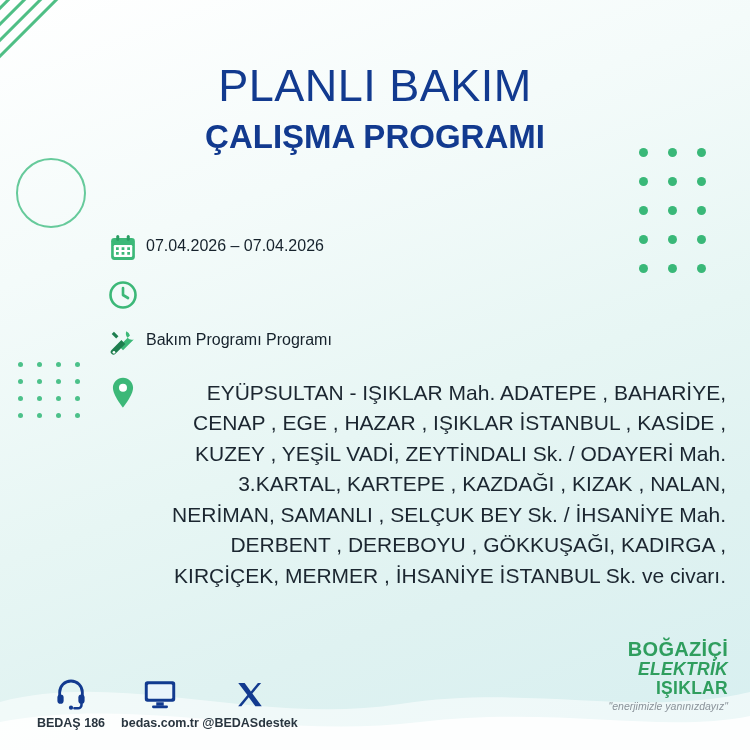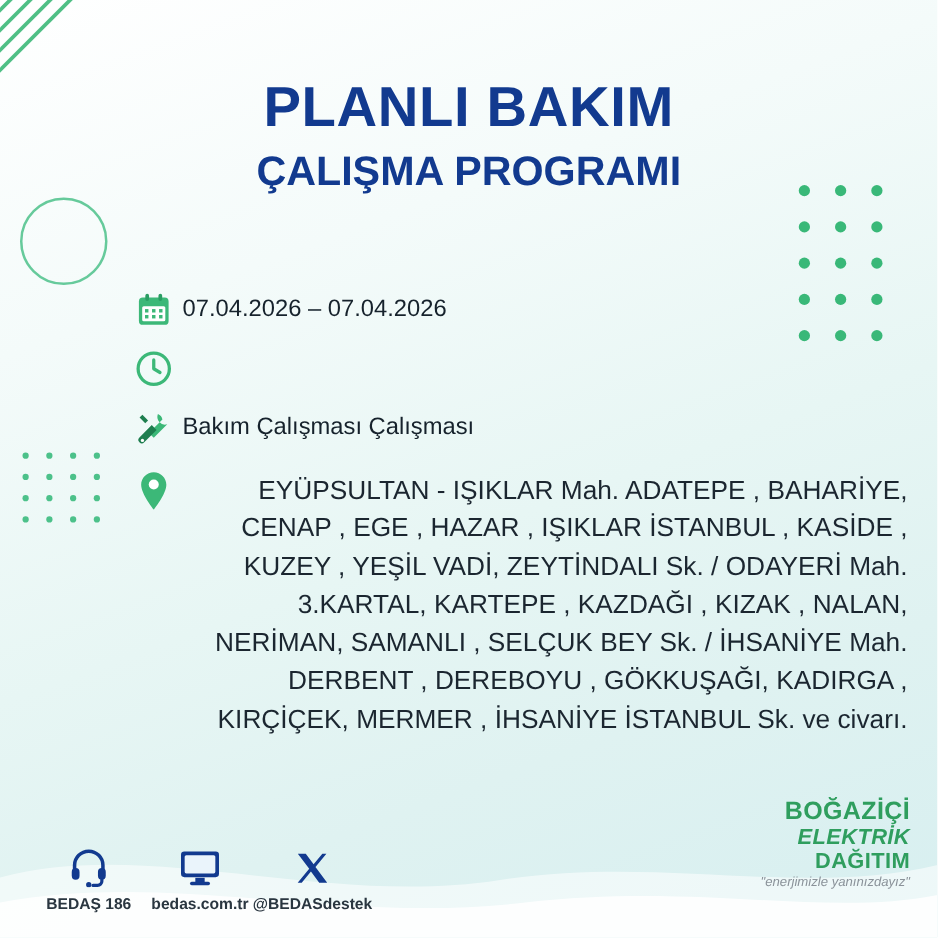--- a/index.html
+++ b/index.html
@@ -79,21 +79,21 @@
 
   .header {
     position: absolute;
     top: 62px;
     left: 0;
     width: 750px;
     text-align: center;
   }
   .title-main {
     font-size: 45px;
-    font-weight: bold;
+    font-weight: normal;
     letter-spacing: 0.5px;
     color: #123a8f;
     line-height: 1.05;
     margin: 0;
   }
   .title-sub {
     font-size: 33px;
     font-weight: bold;
     color: #123a8f;
     line-height: 1.2;
@@ -119,21 +119,21 @@
     justify-content: center;
     padding-top: 1px;
   }
   .row .txt {
     font-size: 21px;
     color: #1f2a33;
     line-height: 1.32;
     padding-top: 3px;
   }
   .row-date .txt, .row-time .txt, .row-work .txt {
-    font-size: 19px;
+    font-size: 16px;
     color: #16222c;
   }
   .row-loc { margin-top: 6px; }
   .row-loc .txt {
     font-size: 21px;
     color: #1b2630;
     line-height: 1.45;
     max-width: 580px;
     text-align: right;
   }
@@ -295,21 +295,21 @@
 
     <div class="row row-work">
       <div class="ico">
         <svg width="32" height="32" viewBox="0 0 24 24" fill="none">
           <path d="M14.5 3.2a4.6 4.6 0 0 0 5.6 6.1l-8.1 8.1-2.9-2.9 8.1-8.1a4.6 4.6 0 0 0-2.7-3.2z" fill="#3cb878"></path>
           <path d="M5.2 3.6l3.4 3.4-1.7 1.7L3.5 5.3z" fill="#1e7e4f"></path>
           <path d="M3.4 17.2l7.4-7.4 2.9 2.9-7.4 7.4a2.05 2.05 0 0 1-2.9-2.9z" fill="#1e7e4f"></path>
           <circle cx="5.2" cy="19" r="1" fill="#ffffff"></circle>
         </svg>
       </div>
-      <div class="txt">Bakım Çalışması Çalışması</div>
+      <div class="txt">Bakım Programı Programı</div>
     </div>
 
     <div class="row row-loc">
       <div class="ico">
         <svg width="30" height="34" viewBox="0 0 24 28" fill="none">
           <path d="M12 1.4c-4.6 0-8.3 3.7-8.3 8.3 0 6.2 8.3 16.4 8.3 16.4s8.3-10.2 8.3-16.4c0-4.6-3.7-8.3-8.3-8.3z" fill="#3cb878"></path>
           <circle cx="12" cy="9.6" r="3.3" fill="#ffffff"></circle>
         </svg>
       </div>
       <div class="txt">EYÜPSULTAN - IŞIKLAR Mah. ADATEPE , BAHARİYE, CENAP , EGE , HAZAR , IŞIKLAR İSTANBUL , KASİDE , KUZEY , YEŞİL VADİ, ZEYTİNDALI  Sk. / ODAYERİ Mah. 3.KARTAL, KARTEPE , KAZDAĞI , KIZAK , NALAN, NERİMAN, SAMANLI , SELÇUK BEY Sk. / İHSANİYE Mah. DERBENT , DEREBOYU , GÖKKUŞAĞI, KADIRGA , KIRÇİÇEK, MERMER , İHSANİYE İSTANBUL  Sk. ve civarı.</div>
@@ -354,19 +354,19 @@
         <svg width="30" height="30" viewBox="0 0 24 24" fill="none">
           <path d="M2.6 2.4h5.1l5 6.7 5.6-6.7h2.6l-7 8.4 7.5 10.1h-5.1l-5.3-7.1-5.9 7.1H2.5l7.4-8.9L2.6 2.4z" fill="#123a8f"></path>
         </svg>
       </div>
       <div class="f-label">@BEDASdestek</div>
     </div>
 
     <div class="brand">
       <div class="b1">BOĞAZİÇİ</div>
       <div class="b2">ELEKTRİK</div>
-      <div class="b3">DAĞITIM</div>
+      <div class="b3">IŞIKLAR</div>
       <div class="slogan">"enerjimizle yanınızdayız"</div>
     </div>
 
   </div>
 
 </div>
 
 </body></html>

